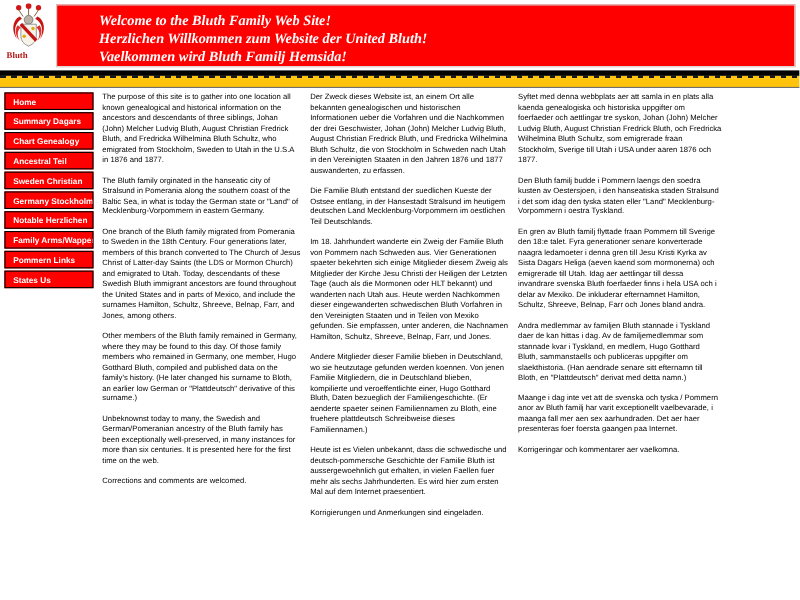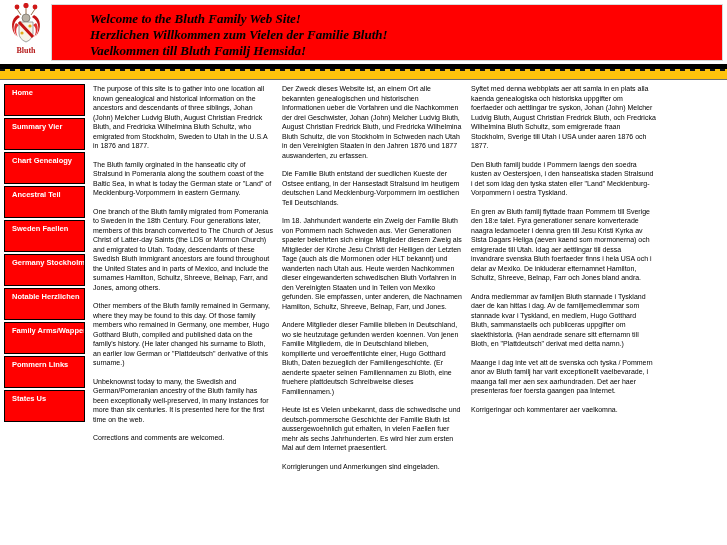--- a/index.html
+++ b/index.html
@@ -1,39 +1,39 @@
 <!DOCTYPE html>
 <html><head>
 <meta charset="utf-8">
 <style>
   html,body{margin:0;padding:0;background:#fff;}
   #page{position:relative;width:727px;height:545px;background:#ffffff;overflow:hidden;
         font-family:"Liberation Sans",sans-serif;}
 
   
   .header{position:relative;height:62px;background:#ffffff;}
-  .crest{position:absolute;left:6px;top:3px;width:40px;height:58px;text-align:center;}
+  .crest{position:absolute;left:6px;top:3px;width:40px;height:58px;text-align:left;}
   .crest svg{display:block;margin:0 auto;}
   .crest-label{font-family:"Liberation Serif",serif;font-weight:bold;font-size:8px;
                color:#b41818;line-height:8px;}
   .banner{position:absolute;left:51px;top:4px;width:672px;height:57px;background:#ff0000;
           border:1px solid #d9d9d9;box-sizing:border-box;}
   .banner-line{font-family:"Liberation Serif",serif;font-style:italic;font-weight:bold;
-               font-size:13px;line-height:16px;color:#000000;padding-left:38px;}
+               font-size:13px;line-height:16px;color:#ffffff;padding-left:38px;}
   .banner-line:first-child{padding-top:6px;}
 
   
   .black-bar{height:5px;background:#000000;margin-top:2px;}
   .gold-dashes{height:2px;background:repeating-linear-gradient(90deg,#181818 0 5px,#ffc30b 5px 10px);}
   .gold-bar{height:8px;background:#ffc30b;border-bottom:1px solid #6f6f6f;}
 
   
   .content{display:flex;margin-top:4px;align-items:flex-start;}
   .sidebar{width:85px;padding-left:4px;box-sizing:content-box;flex:none;}
-  .nav-btn{width:81px;height:32px;box-sizing:border-box;margin-bottom:2px;
+  .nav-btn{width:81px;height:16px;box-sizing:border-box;margin-bottom:2px;
            background:#ff0000;border:1px solid #000000;color:#ffffff;
            font-size:7.5px;font-weight:bold;line-height:13px;padding:1px 0 0 7px;
            cursor:pointer;white-space:nowrap;overflow:hidden;}
   .columns{display:flex;margin-left:4px;column-gap:8px;}
   .col{width:181px;flex:none;}
   .col-last{width:185px;}
   .col p{margin:0 0 9px 0;font-size:7px;line-height:9.5px;color:#000000;}
 </style>
 </head>
 <body>
@@ -59,37 +59,37 @@
         <path d="M10,19 h14 v11 q0,6 -7,9 q-7,-3 -7,-9 z" fill="#f7f3e8" stroke="#8a8a8a" stroke-width="0.8"></path>
         <path d="M10,19 L24,34" stroke="#c41414" stroke-width="3"></path>
         <circle cx="13" cy="30" r="1.6" fill="#e3b darkened" opacity="0"></circle>
         <circle cx="13" cy="30" r="1.6" fill="#e0a918"></circle>
         <circle cx="21" cy="23" r="1.6" fill="#e0a918"></circle>
       </svg>
       <div class="crest-label">Bluth</div>
     </div>
     <div class="banner">
       <div class="banner-line">Welcome to the Bluth Family Web Site!</div>
-      <div class="banner-line">Herzlichen Willkommen zum Vielen der Familie Bluth!</div>
-      <div class="banner-line">Vaelkommen till Bluth Familj Hemsida!</div>
+      <div class="banner-line">Herzlichen Willkommen zum Website der United Bluth!</div>
+      <div class="banner-line">Vaelkommen wird Bluth Familj Hemsida!</div>
     </div>
   </div>
 
   <div class="black-bar"></div>
   <div class="gold-dashes"></div>
   <div class="gold-bar"></div>
 
   <div class="content">
 
     <div class="sidebar">
       <div class="nav-btn">Home</div>
-      <div class="nav-btn">Summary Vier</div>
+      <div class="nav-btn">Summary Dagars</div>
       <div class="nav-btn">Chart Genealogy</div>
       <div class="nav-btn">Ancestral Teil</div>
-      <div class="nav-btn">Sweden Faellen</div>
+      <div class="nav-btn">Sweden Christian</div>
       <div class="nav-btn">Germany Stockholm</div>
       <div class="nav-btn">Notable Herzlichen</div>
       <div class="nav-btn">Family Arms/Wappen</div>
       <div class="nav-btn">Pommern Links</div>
       <div class="nav-btn">States Us</div>
     </div>
 
     <div class="columns">
 
       <div class="col">

